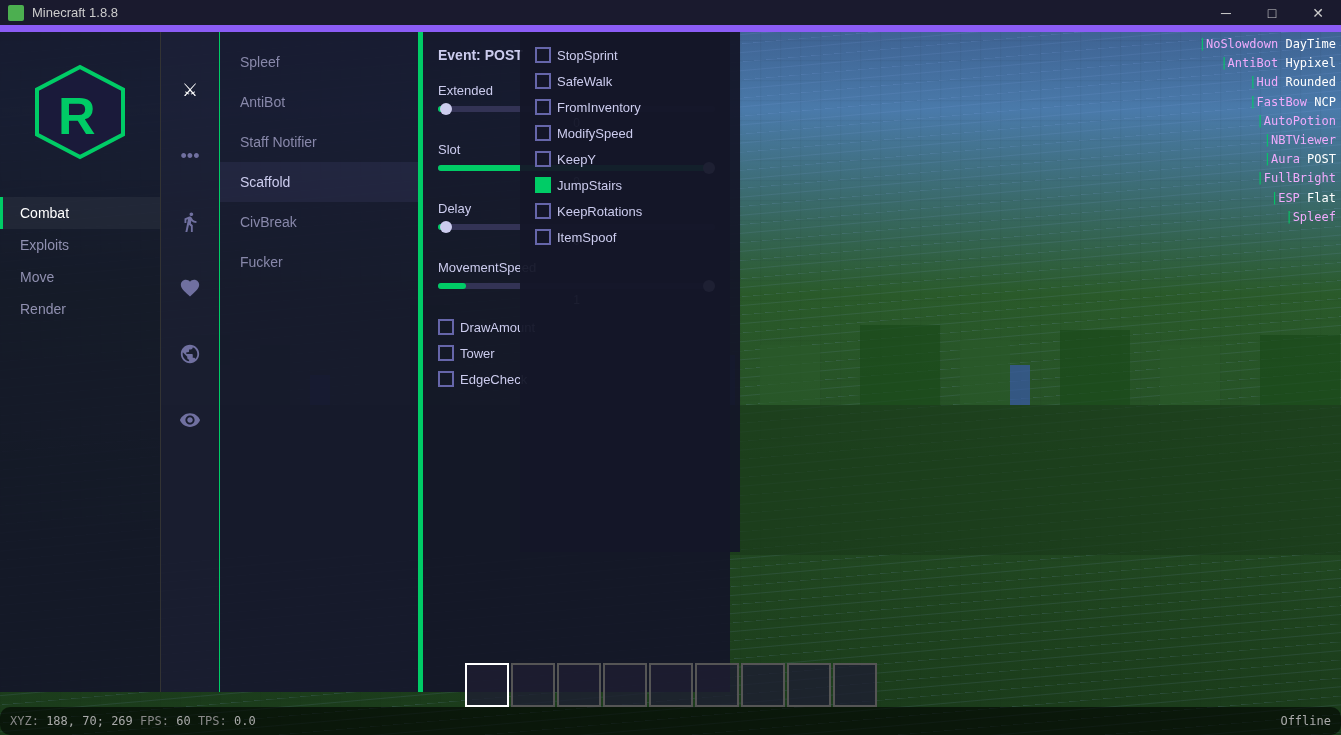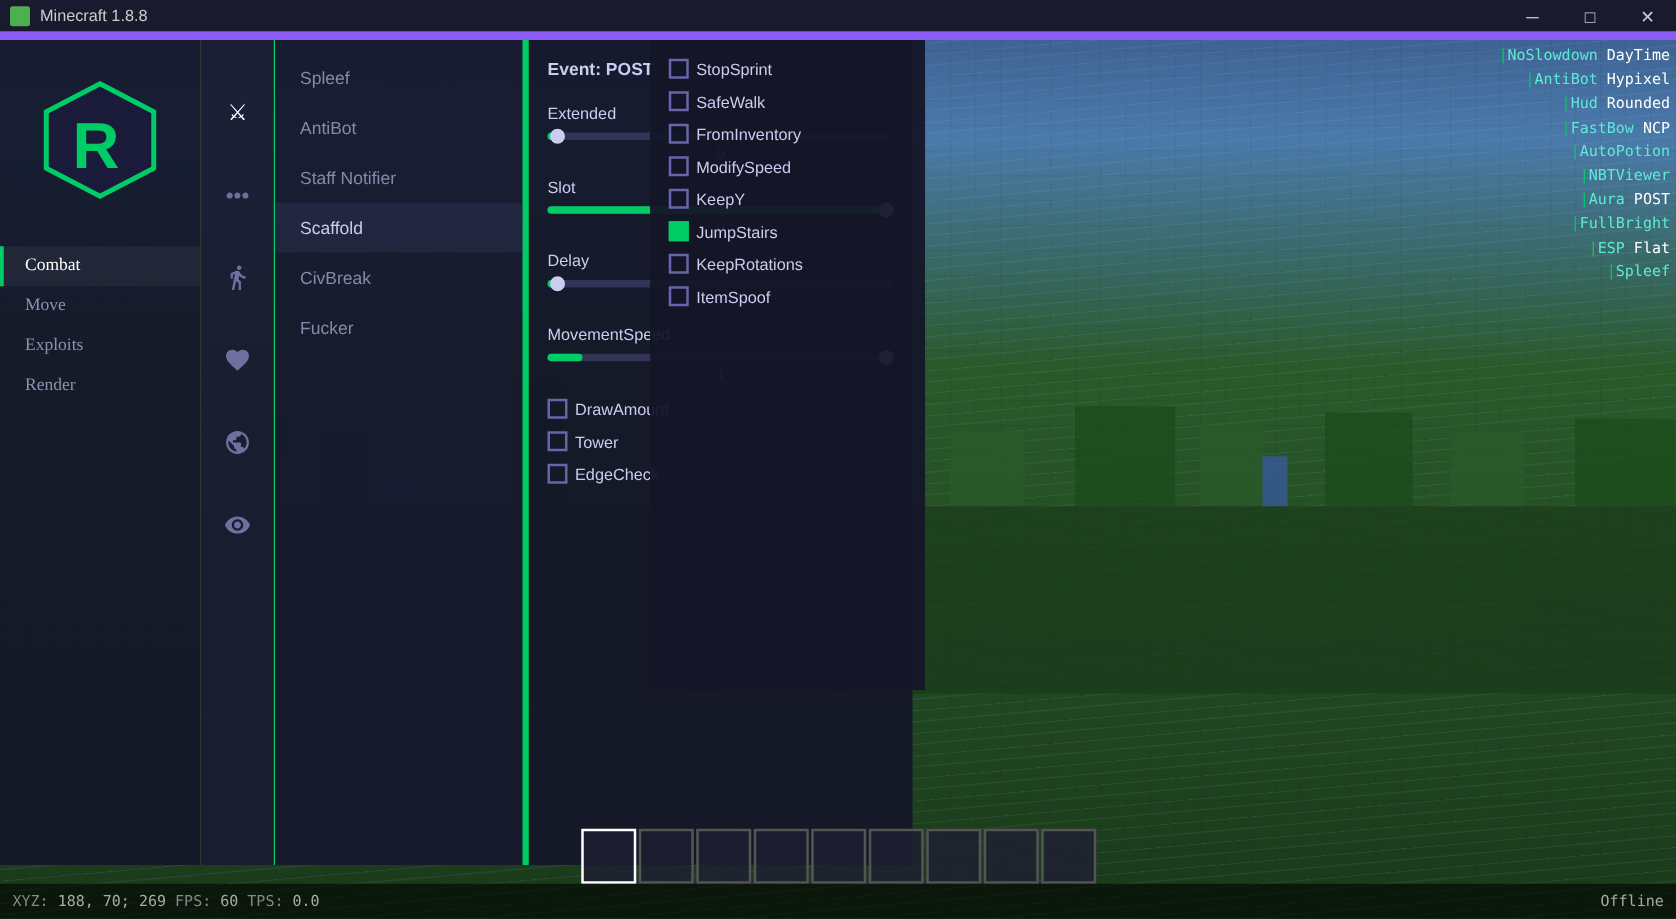--- a/index.html
+++ b/index.html
@@ -99,21 +99,20 @@
     .logo-area {
       display: flex;
       justify-content: center;
       padding: 20px 0 15px;
     }
 
     .nav-items {
       display: flex;
       flex-direction: column;
       padding: 10px 0;
-      font-family: Liberation Serif, serif;
     }
     .nav-item {
       padding: 8px 20px;
       color: #9090b0;
       font-size: 14px;
       cursor: pointer;
       position: relative;
     }
     .nav-item.active {
       color: #ffffff;
@@ -268,37 +267,38 @@
       right: 5px;
       z-index: 20;
       text-align: right;
       line-height: 1.6;
     }
     .hud-line {
       font-size: 12px;
       font-family: monospace;
     }
     .hud-pipe { color: #00cc66; }
-    .hud-name { color: #5eead4; }
+    .hud-name { color: #f0abfc; }
     .hud-value { color: #ffffff; }
 
     
     .status-bar {
       position: absolute;
       bottom: 0; left: 0; right: 0;
       height: 28px;
       background: rgba(0,0,0,0.6);
       display: flex;
       align-items: center;
       padding: 0 10px;
       z-index: 20;
       font-family: monospace;
       font-size: 12px;
       color: #aaaaaa;
       justify-content: space-between;
+      border-radius: 10px;
     }
 
     
     .hotbar {
       position: absolute;
       bottom: 28px;
       left: 50%;
       transform: translateX(-50%);
       display: flex;
       gap: 2px;
@@ -369,24 +369,24 @@
 
         <text x="28" y="72" font-size="52" font-weight="bold" fill="#00cc66" font-family="Arial">R</text>
       </svg>
     </div>
 
     <div class="nav-items">
       <div class="nav-item active">
         <span>Combat</span>
       </div>
       <div class="nav-item">
+        <span>Exploits</span>
+      </div>
+      <div class="nav-item">
         <span>Move</span>
-      </div>
-      <div class="nav-item">
-        <span>Exploits</span>
       </div>
       <div class="nav-item">
         <span>Render</span>
       </div>
     </div>
   </div>
 
   <div class="icon-sidebar">
     <div class="sidebar-icon active">⚔</div>
     <div class="sidebar-icon">•••</div>

